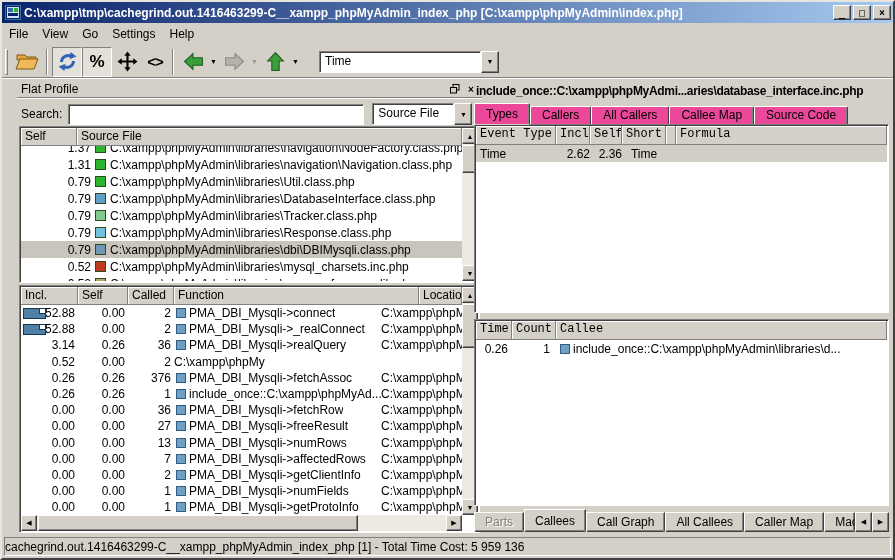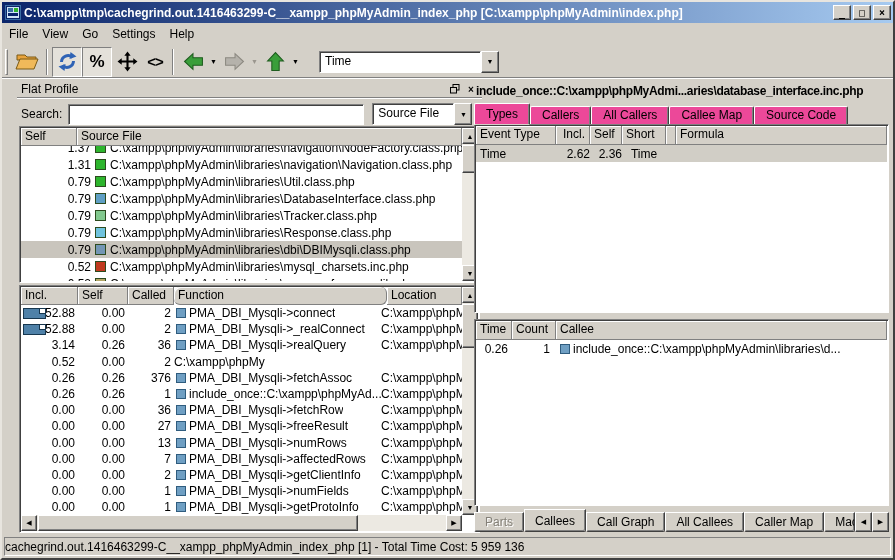--- a/index.html
+++ b/index.html
@@ -103,21 +103,21 @@
   .rtitle { position:absolute; left:4px; top:5px; right:0; height:16px; font-weight:bold; white-space:nowrap; overflow:hidden; letter-spacing:-0.3px; }
 
   .tabbar { position:absolute; left:2px; top:24px; right:0; height:22px; display:flex; align-items:flex-end; }
   .tab { height:19px; padding:1px 11px 0; background:#ec4899; border:1px solid; border-color:#fff #404040 #d4d0c8 #fff;
          box-shadow:inset -1px 0 0 #808080; border-top-left-radius:2px; border-top-right-radius:2px; white-space:nowrap; }
   .tab.active { height:22px; position:relative; z-index:3; padding-top:3px; }
 
   .dpanel { position:absolute; background:#fff; border:1px solid; border-color:#808080 #fff #fff #808080; box-shadow:inset 1px 1px 0 #404040; }
   #types-panel   { left:2px; top:45px;  right:2px; height:189px; }
   #callees-panel { left:2px; top:240px; right:2px; height:187px; }
-  .dhrow { position:absolute; left:1px; top:1px; right:1px; height:34px; display:flex; }
+  .dhrow { position:absolute; left:1px; top:1px; right:1px; height:34px; display:flex;font-family:Liberation Mono, monospace; }
   .dhcell { background:#d4d0c8; border-right:1px solid #808080; border-bottom:1px solid #808080;
             box-shadow:inset 1px 1px 0 #fff; padding:1px 4px; height:19px; white-space:nowrap; overflow:hidden; }
   .drow { position:absolute; left:1px; right:1px; top:20px; height:17px; display:flex; align-items:center; white-space:nowrap; }
   .drow.selrow { background:#d1cec6; }
   .tc-event { width:80px; padding-left:4px; flex:none; }
   .tc-incl  { width:34px; text-align:right; flex:none; }
   .tc-self  { width:32px; text-align:right; flex:none; }
   .tc-short { width:44px; text-align:center; flex:none; }
   .tc-mini  { width:10px; flex:none; }
   .tc-formula { flex:1; padding-left:6px; }
@@ -303,21 +303,21 @@
           <span class="vthumb raised" style="top:17px; height:28px;"></span>
           <span class="sbtn raised" style="bottom:0;">▼</span>
         </div>
       </div>
 
       <div class="listbox" id="function-list">
         <div class="hrow">
           <span class="hcell" style="width:57px;">Incl.</span>
           <span class="hcell" style="width:50px;">Self</span>
           <span class="hcell" style="width:46px;">Called</span>
-          <span class="hcell" style="width:213px;border-radius:6px;">Function</span>
+          <span class="hcell" style="width:245px;">Function</span>
           <span class="hcell" style="flex:1;">Location</span>
         </div>
         <div id="function-rows">
             <div class="frow">
               <span class="fincl"><span class="fbar"></span>52.88</span>
               <span class="fself">0.00</span>
               <span class="fcalled">2</span>
               <span class="ffunc">
                 <span class="ficon"></span>
                 <span class="ftext">PMA_DBI_Mysqli-&gt;connect</span>

